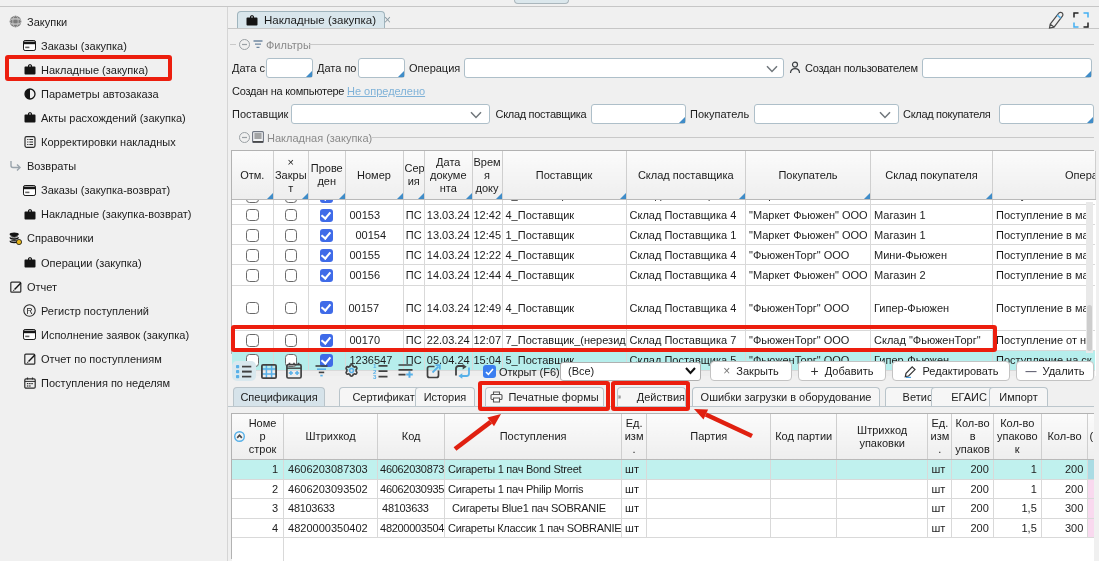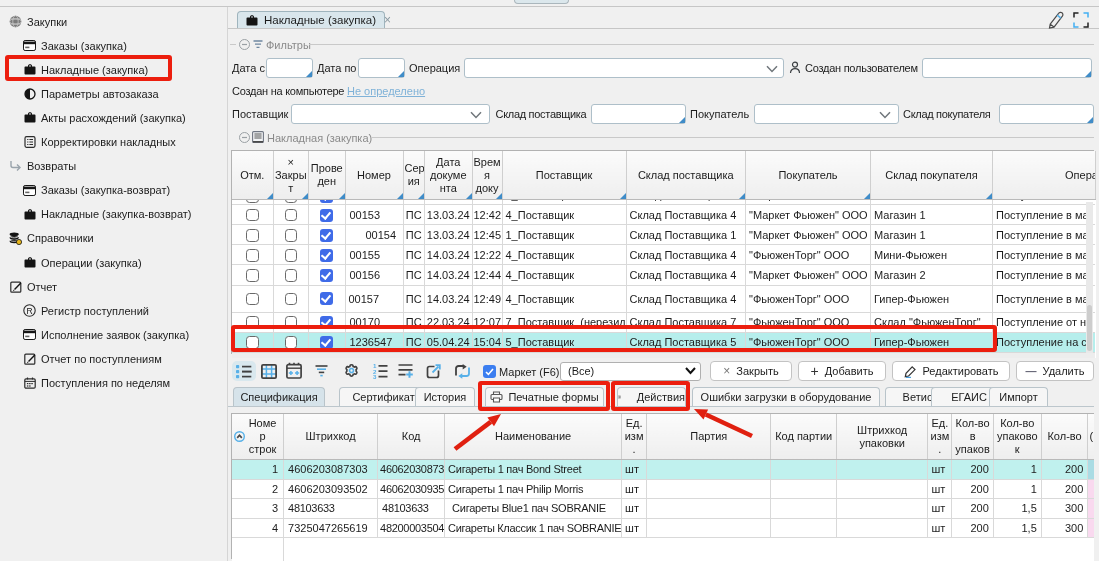--- a/index.html
+++ b/index.html
@@ -392,21 +392,21 @@
             <td>4_Поставщик</td>
             <td>Склад Поставщика 4</td>
             <td>"Маркет Фьюжен" ООО</td>
             <td>Магазин 1</td>
             <td style="border-right:none">Поступление в ма</td>
           </tr>
           <tr class="" style="height:20.1px">
             <td style="text-align:center"><span class="cb"></span></td>
             <td style="text-align:center"><span class="cb"></span></td>
             <td style="text-align:center"><span class="cbb"></span></td>
-            <td style="padding-left:20px">00154</td>
+            <td style="padding-left:10px">00154</td>
             <td style="text-align:center;padding:0 1px">ПС</td>
             <td style="text-align:center;padding:0 1px">13.03.24</td>
             <td style="text-align:center;padding:0 1px">12:45</td>
             <td>1_Поставщик</td>
             <td>Склад Поставщика 1</td>
             <td>"Маркет Фьюжен" ООО</td>
             <td>Магазин 1</td>
             <td style="border-right:none">Поступление в ма</td>
           </tr>
           <tr class="" style="height:20.1px">
@@ -437,21 +437,21 @@
             <td>Магазин 2</td>
             <td style="border-right:none">Поступление в ма</td>
           </tr>
           <tr class="" style="height:20.1px">
             <td style="text-align:center"><span class="cb"></span></td>
             <td style="text-align:center"><span class="cb"></span></td>
             <td style="text-align:center"><span class="cbb"></span></td>
             <td style="">00157</td>
             <td style="text-align:center;padding:0 1px">ПС</td>
             <td style="text-align:center;padding:0 1px">14.03.24</td>
-            <td style="text-align:center;padding:7px 1px">12:49</td>
+            <td style="text-align:center;padding:16px 1px">12:49</td>
             <td>4_Поставщик</td>
             <td>Склад Поставщика 4</td>
             <td>"ФьюженТорг" ООО</td>
             <td>Гипер-Фьюжен</td>
             <td style="border-right:none">Поступление в ма</td>
           </tr>
           <tr class="" style="height:20.1px">
             <td style="text-align:center"><span class="cb"></span></td>
             <td style="text-align:center"><span class="cb"></span></td>
             <td style="text-align:center"><span class="cbb"></span></td>
@@ -551,21 +551,21 @@
       <path d="M2 11.5V4.5C2 3.1 3.1 2 4.5 2H9" fill="none" stroke="#414141" stroke-width="1.8"></path>
       <path d="M8.7 0L12.7 2.7L8.7 5.4z" fill="#414141"></path>
       <path d="M15 3.5V9.5C15 10.9 13.9 12 12.5 12H7.5" fill="none" stroke="#57b0e8" stroke-width="1.8"></path>
       <path d="M8.3 9.3L4.3 12L8.3 14.7z" fill="#57b0e8"></path>
     </svg>
 
 <div class="abs" style="left:483px;top:365px;width:13px;height:13px;background:#3b7ef0;border-radius:3px"></div>
 <svg class="abs" style="left:485px;top:368px" width="9" height="8" viewBox="0 0 9 8">
       <path d="M1 4L3.4 6.4L8 1" fill="none" stroke="#fff" stroke-width="1.6"></path>
     </svg>
-<div class="lbl" style="left:499px;top:365px">Маркет (F6)</div>
+<div class="lbl" style="left:499px;top:365px">Открыт (F6)</div>
 
 <div class="abs" style="left:560px;top:361.5px;width:141px;height:19px;background:#fff;border:1px solid #b0b0b0;border-radius:3px;display:flex;align-items:center;padding-left:7px">(Все)</div>
 <svg class="abs" style="left:685px;top:367px" width="11" height="8" viewBox="0 0 11 8">
       <path d="M1 1L5.5 6L10 1" fill="none" stroke="#111" stroke-width="2"></path>
     </svg>
 
 <div class="btn" style="left:710px;top:361px;width:82px">
       <span style="color:#777;font-size:12px">×</span>
       <span>Закрыть</span>
     </div>
@@ -632,21 +632,21 @@
           <tr class="hdr" style="height:45.5px">
             <th style="position:relative">
               <svg style="position:absolute;left:2px;top:17px" width="11" height="11" viewBox="0 0 11 11">
                 <circle cx="5.5" cy="5.5" r="4.8" fill="none" stroke="#56b0e8" stroke-width="1.4"></circle>
                 <path d="M3.2 6.9L5.5 4.3L7.8 6.9" fill="none" stroke="#474747" stroke-width="1.7"></path>
               </svg>
               <div style="padding-left:10px">Номе<br>р<br>строк</div>
             </th>
             <th>Штрихкод</th>
             <th>Код</th>
-            <th>Наименование</th>
+            <th>Поступления</th>
             <th>Ед.<br>изм<br>.</th>
             <th>Партия</th>
             <th>Код партии</th>
             <th>Штрихкод<br>упаковки</th>
             <th>Ед.<br>изм<br>.</th>
             <th>Кол-во<br>в<br>упаков</th>
             <th>Кол-во<br>упаково<br>к</th>
             <th>Кол-во</th>
             <th style="border-right:none">(</th>
           </tr>
@@ -690,21 +690,21 @@
             <td></td>
             <td></td>
             <td>шт</td>
             <td class="num" style="padding-right:4px">200</td>
             <td class="num" style="padding-right:4px">1,5</td>
             <td class="num" style="padding-right:4px">300</td>
             <td style="background:#f9d9ef;border-right:none"></td>
           </tr>
           <tr class="" style="height:19.6px">
             <td class="num" style="padding-right:5px">4</td>
-            <td style="padding-left:4px">7325047265619</td>
+            <td style="padding-left:4px">4820000350402</td>
             <td style="padding-left:2px;letter-spacing:-0.3px">48200003504</td>
             <td style="letter-spacing:-0.3px">Сигареты Классик 1 пач SOBRANIE</td>
             <td>шт</td>
             <td></td>
             <td></td>
             <td></td>
             <td>шт</td>
             <td class="num" style="padding-right:4px">200</td>
             <td class="num" style="padding-right:4px">1,5</td>
             <td class="num" style="padding-right:4px">300</td>

